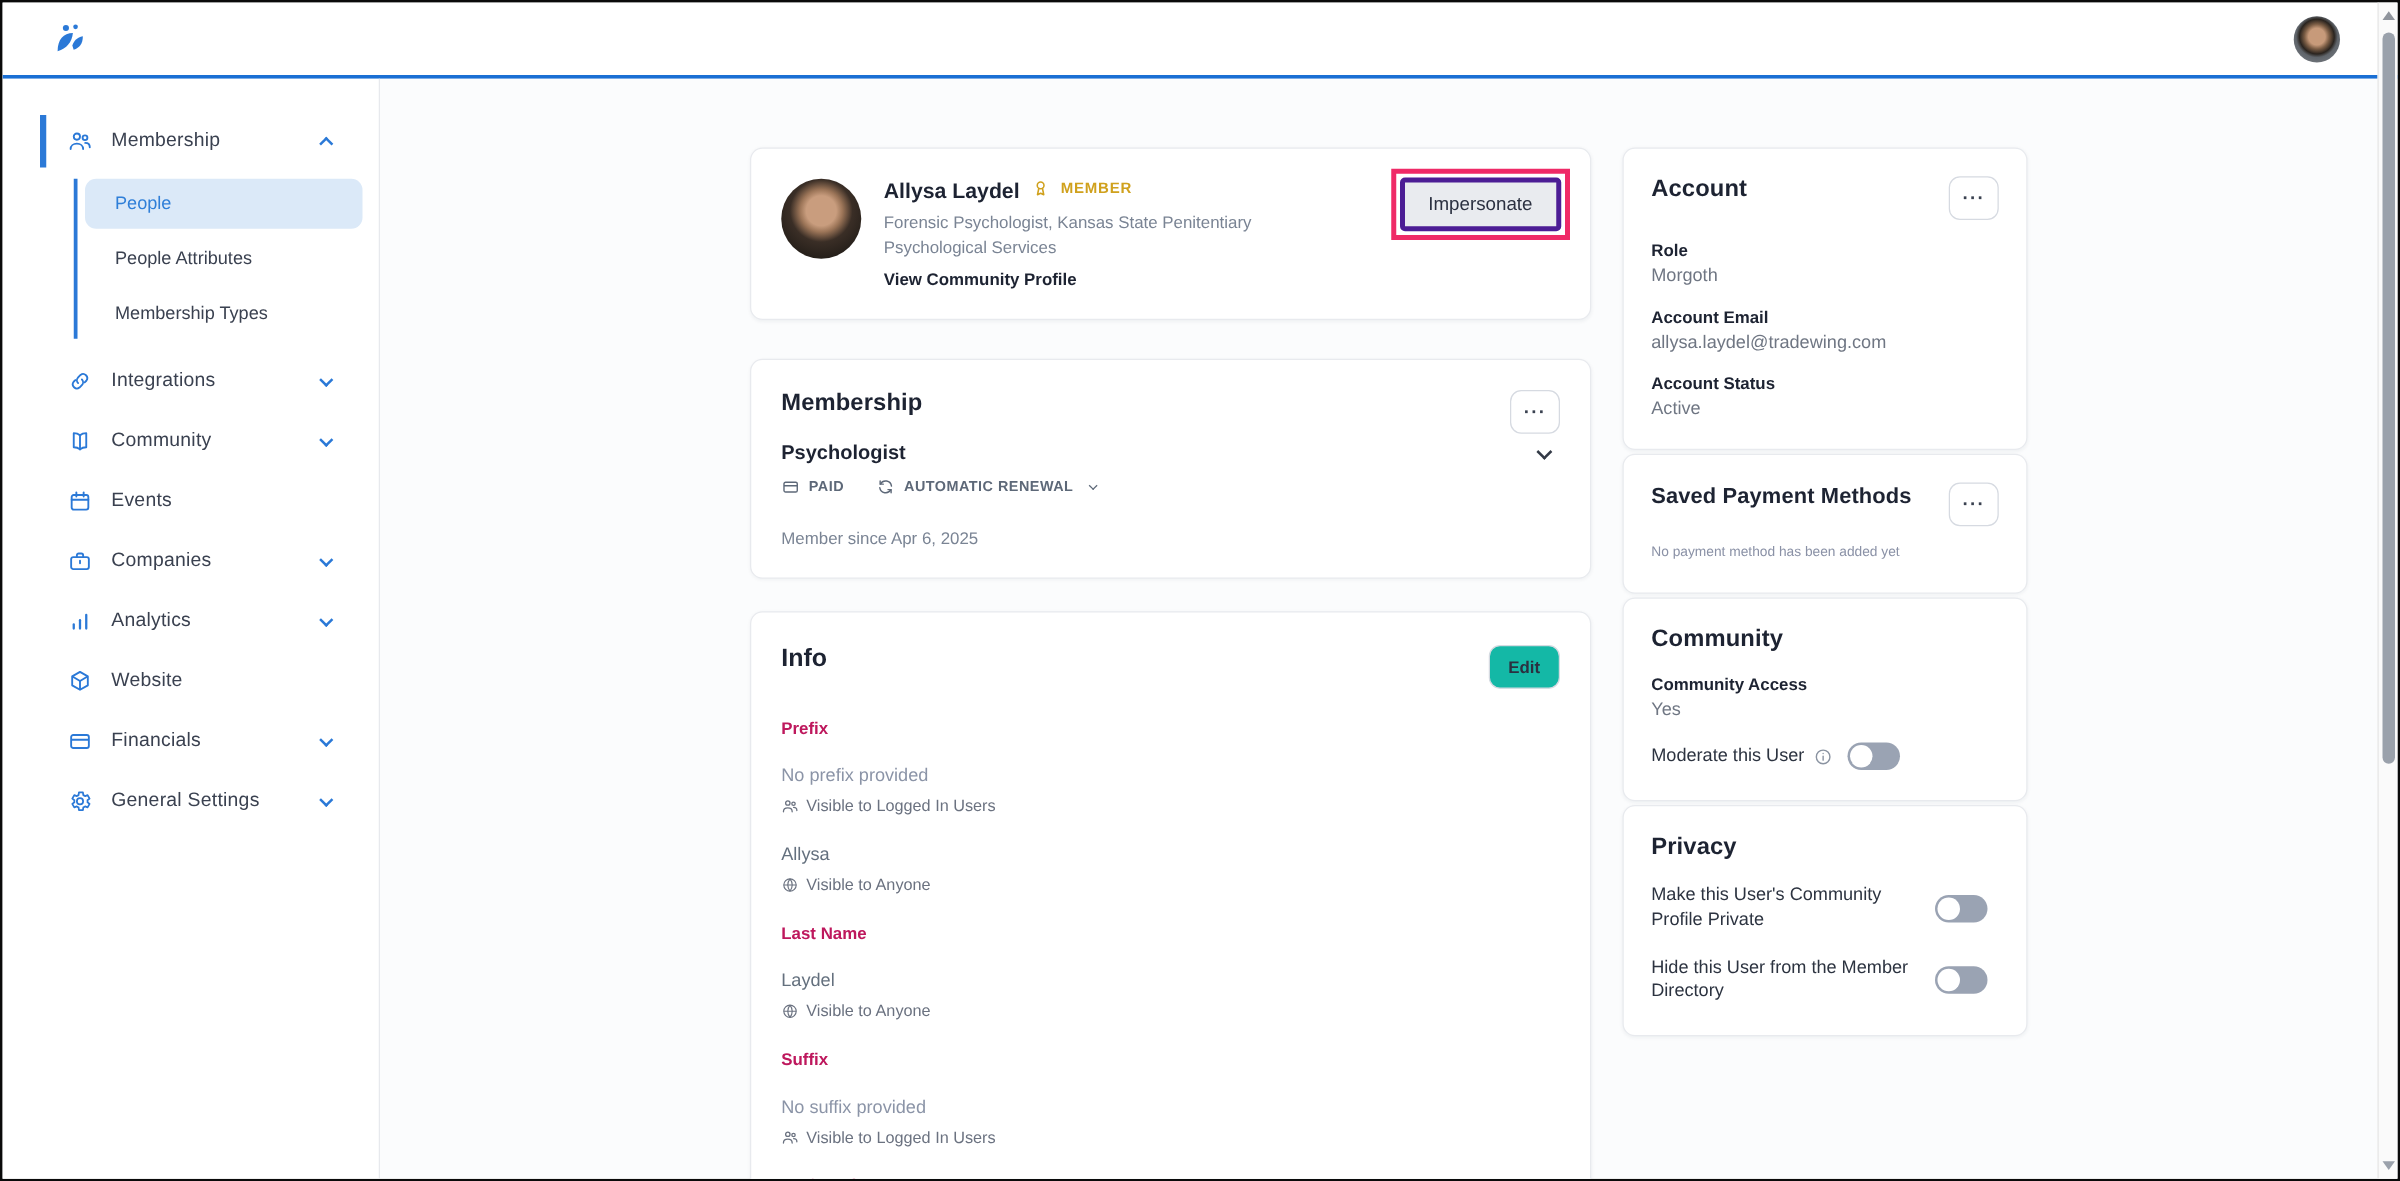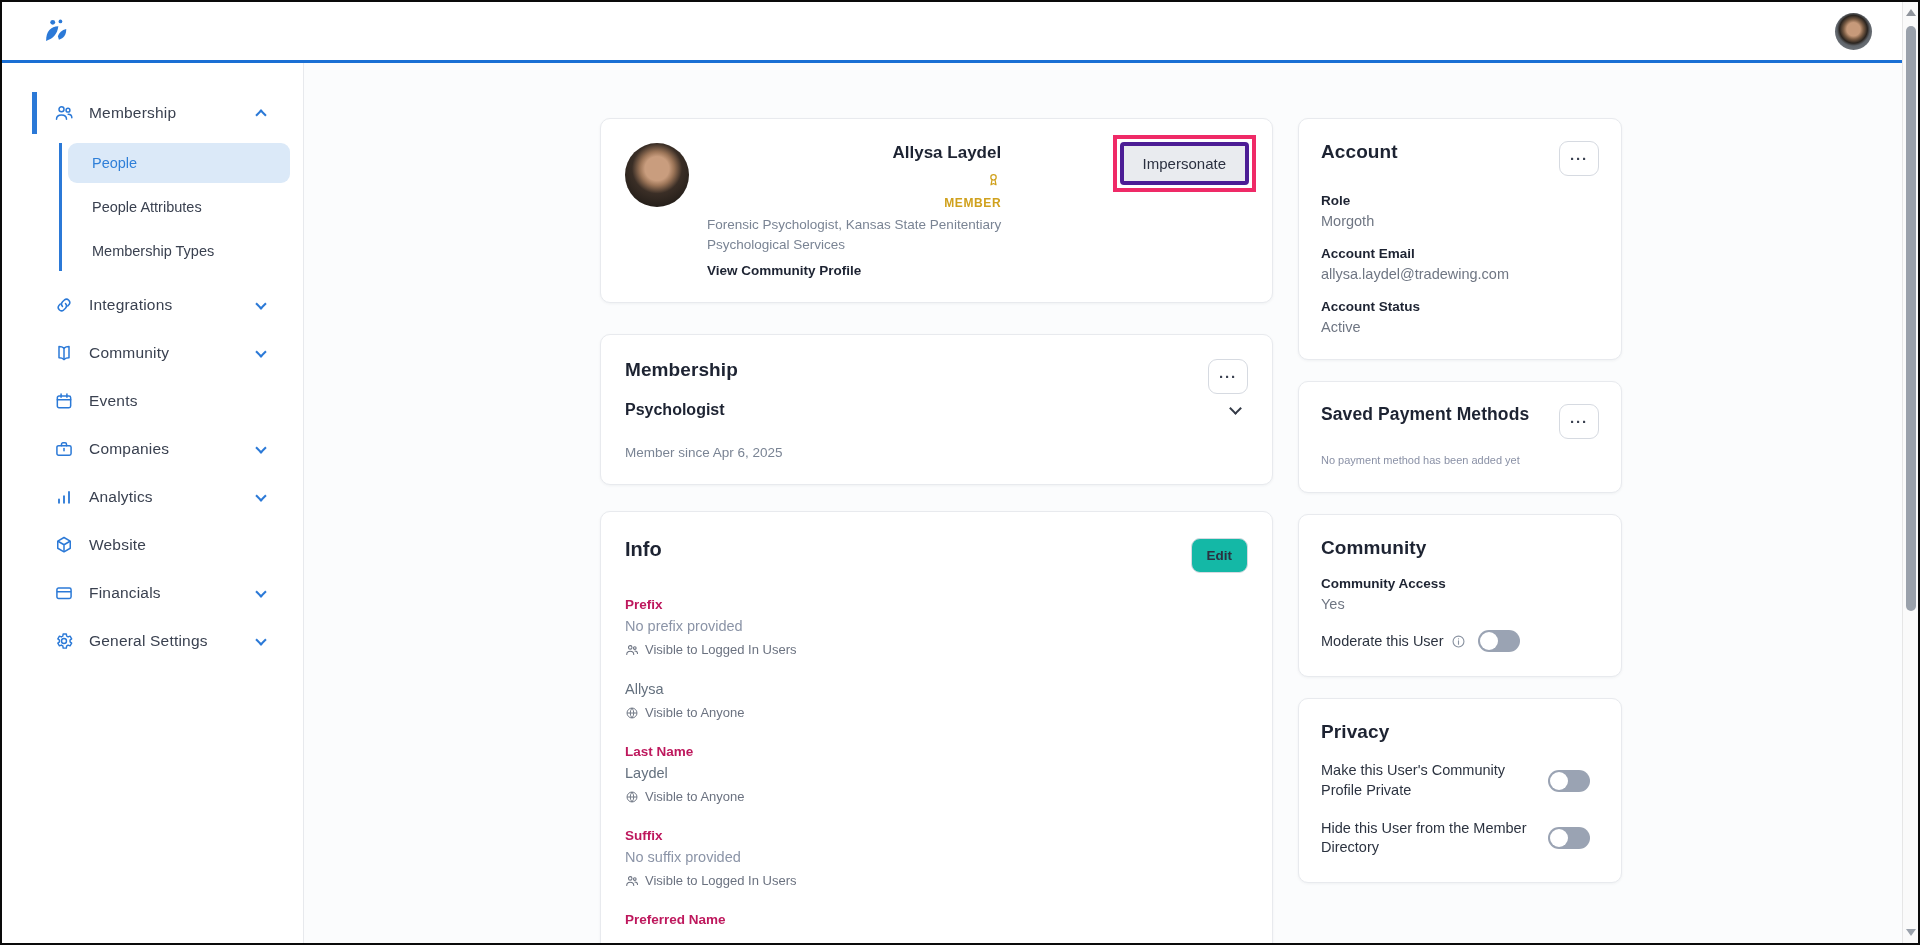--- a/index.html
+++ b/index.html
@@ -29,30 +29,30 @@
   .chev.sm { width:5px; height:5px; border-width:1.6px; border-color:#5d6878; margin-left:6px; }
   .chev.dark { border-color:#333a46; width:9px; height:9px; }
   .sub-list { position:relative; padding:4px 0 8px; }
   .sub-list::before { content:''; position:absolute; left:27px; top:6px; bottom:10px; width:3px; background:#2b79d7; }
   .sub-item { height:44px; display:flex; align-items:center; margin-left:36px; width:222px; padding-left:24px; font-size:14.5px; color:#3a4150; cursor:pointer; }
   .sub-item.active { background:#dbe9f8; border-radius:9px; color:#2f7fd8; height:40px; margin-top:2px; margin-bottom:2px; }
 
   
   .card { background:#fff; border:1px solid #e8eaee; border-radius:10px; box-shadow:0 1px 3px rgba(20,30,55,.05); }
   .col-center { width:673px; flex:none; }
-  .col-right { width:324px; flex:none; display:flex; flex-direction:column; gap:21px; }
+  .col-right { width:324px; flex:none; display:flex; flex-direction:column; gap:3px; }
   .card-head { display:flex; align-items:flex-start; justify-content:space-between; }
   .card-title { font-size:19px; font-weight:700; color:#1d2332; letter-spacing:.1px; }
   .menu-btn { width:40px; height:35px; border:1px solid #d6dae1; border-radius:9px; background:#fff; color:#3a4150; font-size:15px; font-weight:700; line-height:1; cursor:pointer; letter-spacing:1px; }
 
   
   .profile-card { position:relative; padding:24px; display:flex; min-height:135px; }
   .avatar-lg { width:64px; height:64px; border-radius:50%; flex:none; margin-right:18px;
     background: radial-gradient(circle at 50% 40%, #c99d7e 0 24%, #9c7558 34%, #3a2e26 50%, #241e19 78%, #15120f 100%); }
-  .name-row { display:flex; align-items:flex-end; gap:9px;flex-direction:column; }
+  .name-row { display:flex; align-items:flex-start; gap:9px; }
   .p-name { font-size:17px; font-weight:700; color:#1d2332; }
   .medal { width:15px; height:15px; color:#d0a11d; }
   .medal svg { width:15px; height:15px; display:block; }
   .p-badge { font-size:12px; font-weight:700; color:#d0a11d; letter-spacing:.6px; }
   .p-sub { font-size:13.5px; color:#7a8494; line-height:1.45; margin-top:5px; }
   .p-link { font-size:13.5px; font-weight:700; color:#1d2332; margin-top:9px; cursor:pointer; }
   .impersonate-box { position:absolute; top:16px; right:16px; border:4px solid #ef2a67; background:#fff; padding:3px; }
   .impersonate-btn { background:#e9ebef; border:4px solid #4c1d95; border-radius:4px; padding:9px 19px; font-size:15px; color:#2b3040; font-family:"Liberation Sans",sans-serif; cursor:pointer; }
 
   
@@ -65,21 +65,21 @@
   .tag svg { width:15px; height:15px; color:#5d6878; }
   .member-since { margin-top:26px; font-size:13.5px; color:#7a8494; }
 
   
   .info-card { margin-top:26px; padding:26px 24px; min-height:500px; }
   .info-title { font-size:20px; font-weight:700; color:#1d2332; }
   .edit-btn { border:1px solid #d6dae1; border-radius:9px; background:#14b8a6; padding:9px 15px; font-size:13.5px; font-weight:700; color:#2b3040; font-family:"Liberation Sans",sans-serif; cursor:pointer; }
   .field { margin-top:24px; }
   .field:first-of-type { margin-top:20px; }
   .f-label { font-size:13.5px; font-weight:700; color:#be185d; }
-  .f-value { font-size:14.5px; color:#64707e; margin-top:6px; }
+  .f-value { font-size:14.5px; color:#64707e; margin-top:23px; }
   .f-value.empty { color:#8b94a7; }
   .f-meta { display:flex; align-items:center; gap:6px; margin-top:8px; font-size:13px; color:#6b7280; }
   .f-meta svg { width:14px; height:14px; color:#6b7280; flex:none; }
 
   
   .acct-card, .pay-card, .comm-card, .priv-card { padding:22px 22px 24px; }
   .r-field { margin-top:17px; }
   .r-label { font-size:13.5px; font-weight:700; color:#1d2332; }
   .r-value { font-size:14.5px; color:#6f7683; margin-top:5px; }
   .pay-empty { margin-top:14px; font-size:11px; color:#8a91a6; line-height:1.4; }
@@ -264,20 +264,39 @@
 
         <div class="card membership-card">
           <div class="card-head">
             <div class="card-title">Membership</div>
             <button class="menu-btn">···</button>
           </div>
           <div class="plan-row">
             <span class="plan-name">Psychologist</span>
             <span class="chev dark"></span>
           </div>
+          <div class="tags-row">
+            <span class="tag">
+              <svg viewBox="0 0 24 24" fill="none" stroke="currentColor" stroke-width="1.8">
+                <rect x="3.5" y="6" width="17" height="12.5" rx="2"></rect>
+                  <line x1="3.5" y1="10.5" x2="20.5" y2="10.5"></line>
+              </svg>
+              <span>PAID</span>
+            </span>
+            <span class="tag">
+              <svg viewBox="0 0 24 24" fill="none" stroke="currentColor" stroke-width="1.8" stroke-linecap="round" stroke-linejoin="round">
+                <path d="M19.5 11a7.6 7.6 0 0 0-14.2-2.6"></path>
+                  <path d="M5 4.5v4h4"></path>
+                <path d="M4.5 13a7.6 7.6 0 0 0 14.2 2.6"></path>
+                  <path d="M19 19.5v-4h-4"></path>
+              </svg>
+              <span>AUTOMATIC RENEWAL</span>
+              <span class="chev sm"></span>
+            </span>
+          </div>
           <div class="member-since">Member since Apr 6, 2025</div>
         </div>
 
         <div class="card info-card">
           <div class="card-head">
             <div class="info-title">Info</div>
             <button class="edit-btn">Edit</button>
           </div>
 
           <div class="field">

